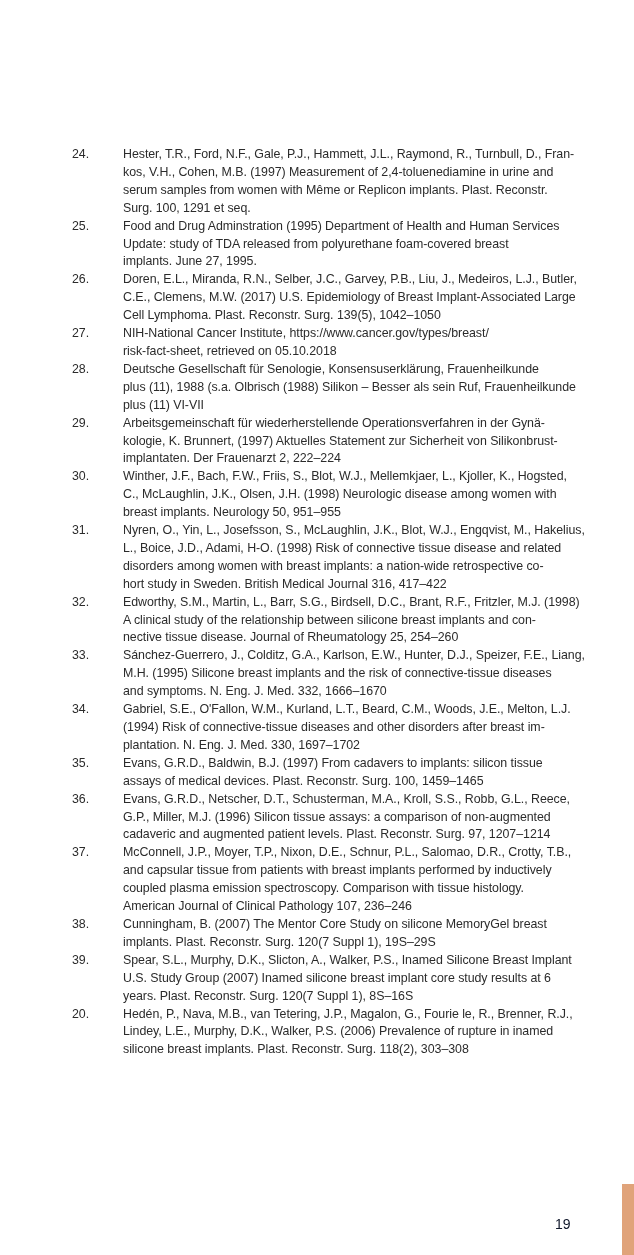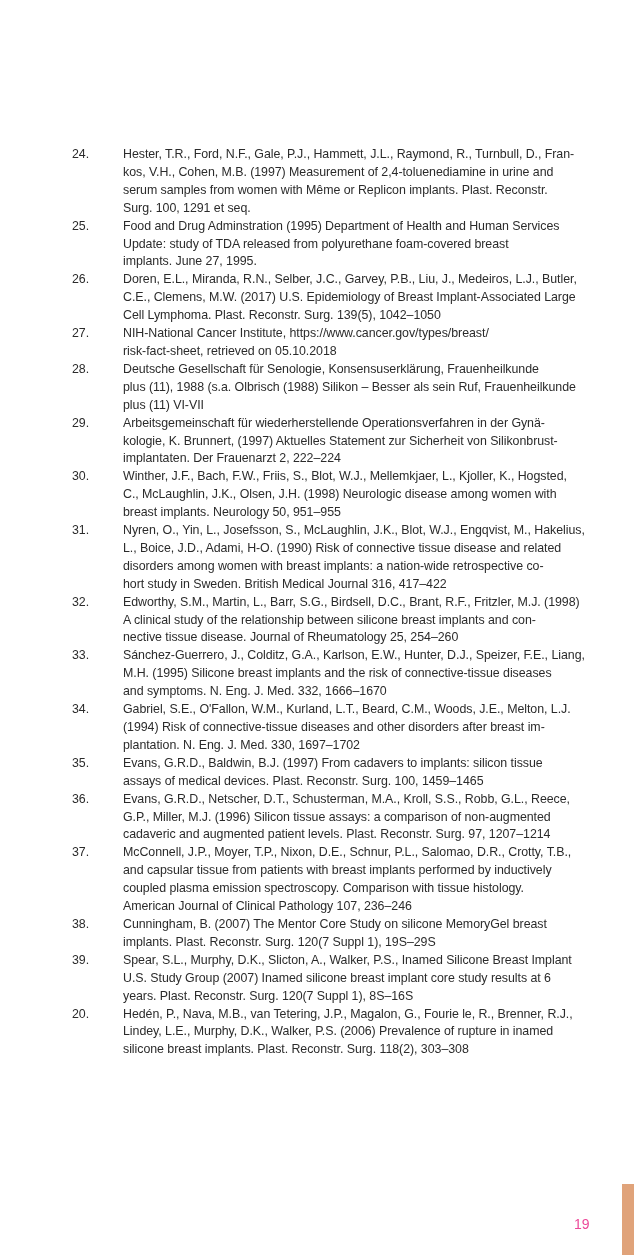--- a/index.html
+++ b/index.html
@@ -11,22 +11,22 @@
   }
   .refs {
     position: absolute; left: 72px; top: 146px; width: 500px;
     margin: 0; padding: 0; list-style: none;
   }
   .ref { display: flex; font-size: 12.4px; line-height: 17.9px; letter-spacing: -0.05px; }
   .ref-num { width: 23px; flex: none; }
   .ref-body { flex: 1; white-space: nowrap; }
   .ref-line { display: block; margin-left: 28px; }
   .page-number {
-    position: absolute; left: 574px; top: 1216px;
-    font-size: 14px; color: #ec4899;
+    position: absolute; left: 555px; top: 1216px;
+    font-size: 14px; color: #0f172a;
   }
   .edge-tab {
     position: absolute; left: 622px; top: 1184px; width: 12px; height: 71px;
     background: #e0a37a;
   }
 </style>
 </head>
 <body>
 
 <ol class="refs" id="refs">
@@ -83,21 +83,21 @@
       <span class="ref-body">
         <span class="ref-line">Winther, J.F., Bach, F.W., Friis, S., Blot, W.J., Mellemkjaer, L., Kjoller, K., Hogsted,</span>
         <span class="ref-line">C., McLaughlin, J.K., Olsen, J.H. (1998) Neurologic disease among women with</span>
         <span class="ref-line">breast implants. Neurology 50, 951–955</span>
       </span>
     </li>
     <li class="ref">
       <span class="ref-num">31.</span>
       <span class="ref-body">
         <span class="ref-line">Nyren, O., Yin, L., Josefsson, S., McLaughlin, J.K., Blot, W.J., Engqvist, M., Hakelius,</span>
-        <span class="ref-line">L., Boice, J.D., Adami, H-O. (1990) Risk of connective tissue disease and related</span>
+        <span class="ref-line">L., Boice, J.D., Adami, H-O. (1998) Risk of connective tissue disease and related</span>
         <span class="ref-line">disorders among women with breast implants: a nation-wide retrospective co-</span>
         <span class="ref-line">hort study in Sweden. British Medical Journal 316, 417–422</span>
       </span>
     </li>
     <li class="ref">
       <span class="ref-num">32.</span>
       <span class="ref-body">
         <span class="ref-line">Edworthy, S.M., Martin, L., Barr, S.G., Birdsell, D.C., Brant, R.F., Fritzler, M.J. (1998)</span>
         <span class="ref-line">A clinical study of the relationship between silicone breast implants and con-</span>
         <span class="ref-line">nective tissue disease. Journal of Rheumatology 25, 254–260</span>

